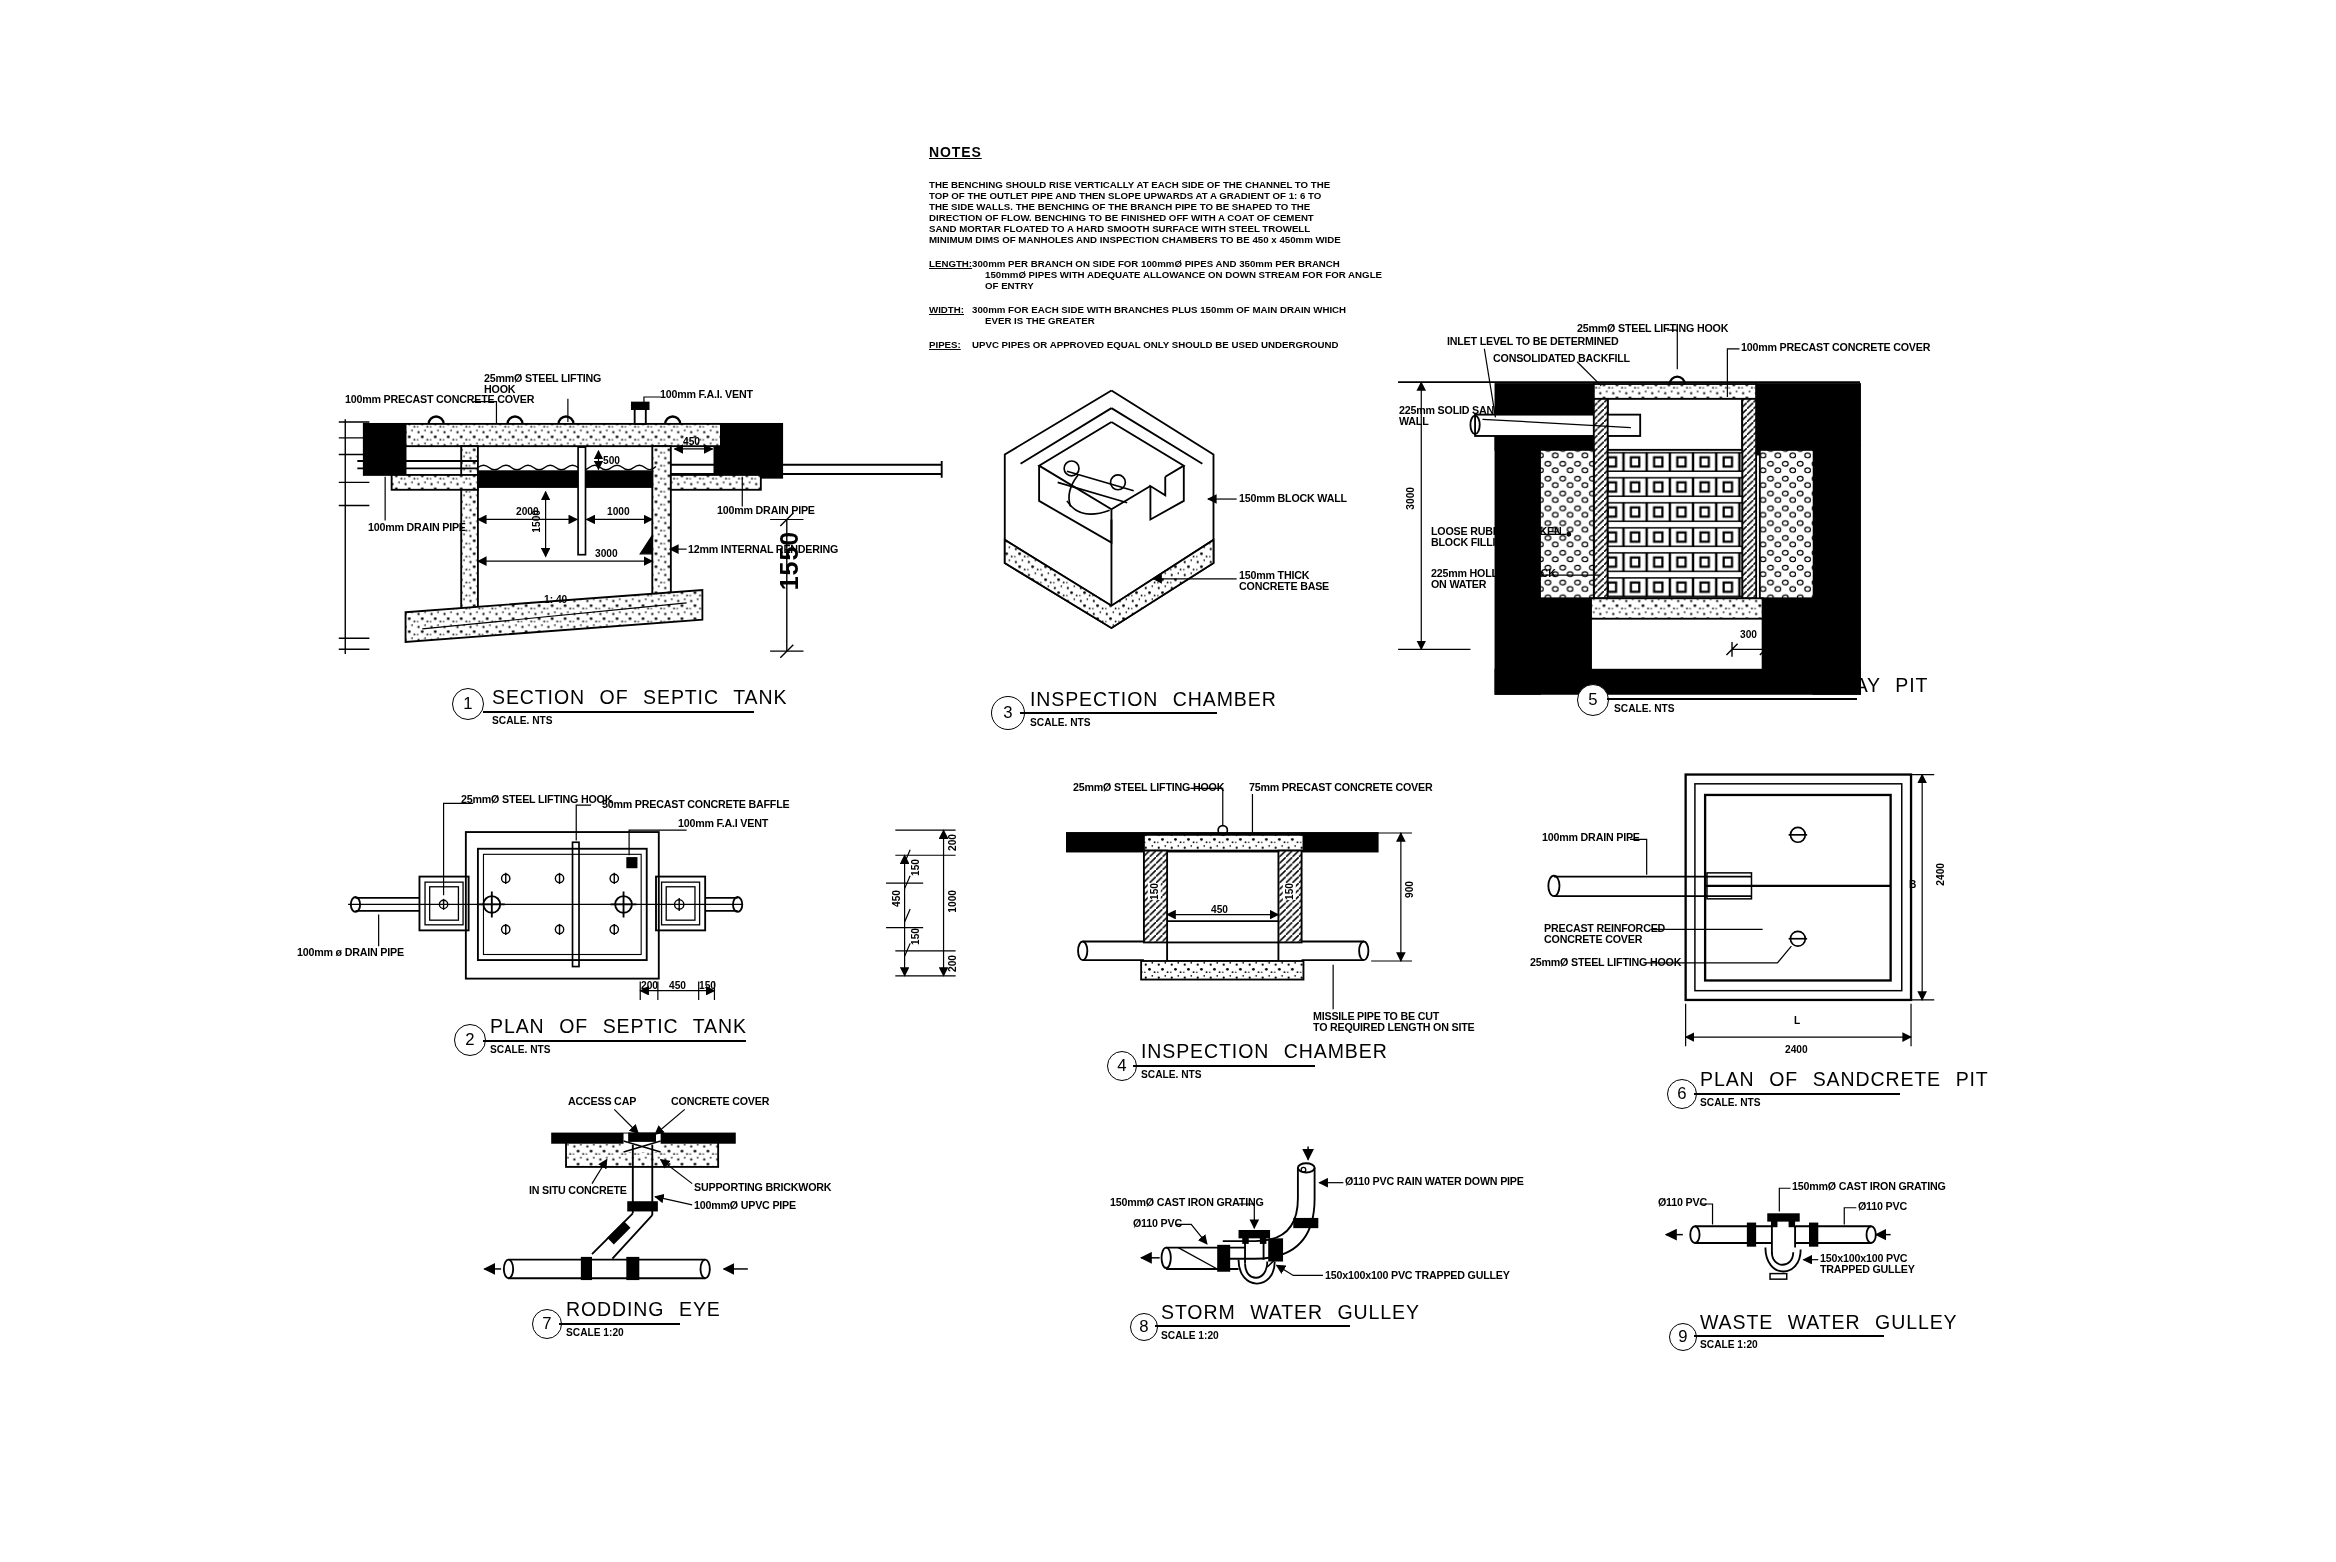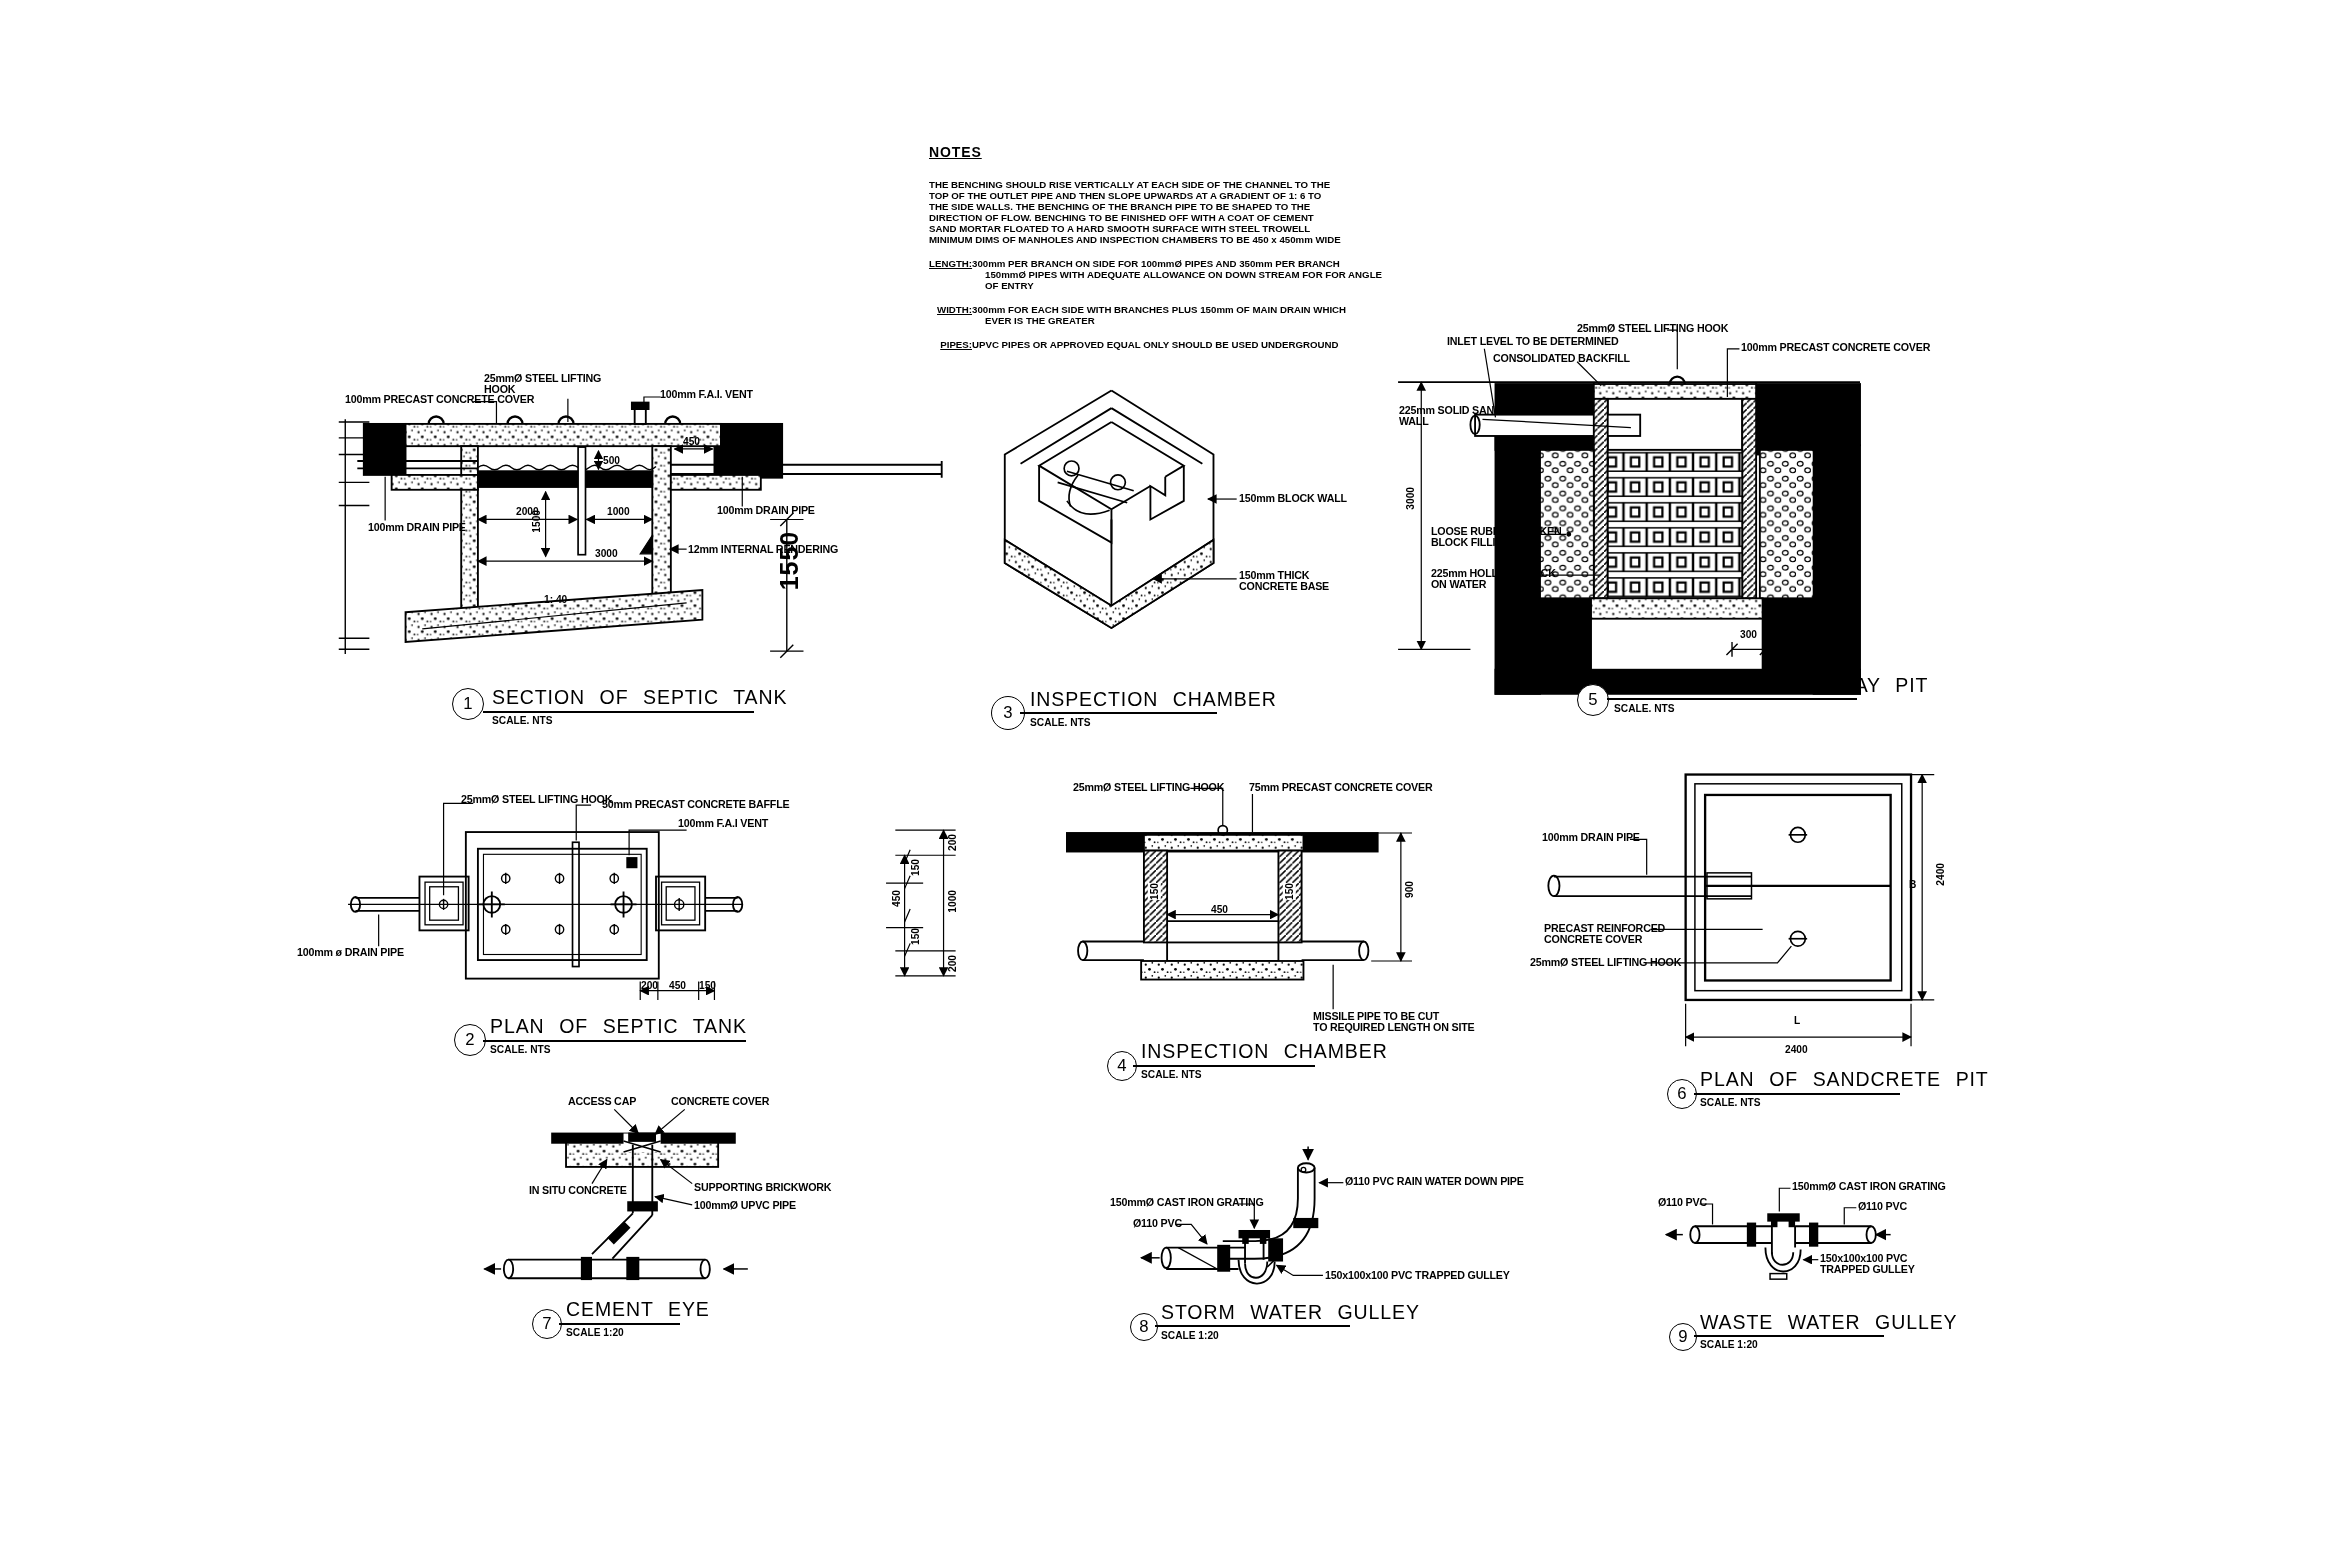--- a/index.html
+++ b/index.html
@@ -19,21 +19,21 @@
           font-size:16.7px;font-weight:400;}
   .dtitle{position:absolute;font-size:19.5px;font-weight:400;letter-spacing:0.9px;
           word-spacing:8.3px;white-space:nowrap;}
   .rule{position:absolute;height:1.9px;background:#000;}
   .dscale{position:absolute;font-size:10.2px;font-weight:700;white-space:nowrap;}
   
   .notes{position:absolute;left:929px;top:144px;width:399px;}
   .notes h1{font-size:14px;margin:0 0 19px 0;text-decoration:underline;letter-spacing:0.9px;}
   .notes .bl{font-size:9.7px;font-weight:700;line-height:11px;white-space:nowrap;}
   .nrow{display:flex;margin-top:13px;}
-  .term{font-size:9.7px;font-weight:700;text-decoration:underline;width:43px;flex:none;text-align:right;}
+  .term{font-size:9.7px;font-weight:700;text-decoration:underline;width:43px;flex:none;}
   .defs{font-size:9.7px;font-weight:700;line-height:11px;white-space:nowrap;}
 </style>
 </head>
 <body>
 
 <div id="sheet">
 
 <svg class="linework" width="2337" height="1563" viewBox="0 0 2519 1685">
   <defs>
     <marker id="ar" viewBox="0 0 10 10" refX="9" refY="5" markerWidth="8" markerHeight="8" orient="auto-start-reverse">
@@ -545,21 +545,21 @@
   <div class="dscale" style="left:1700px;top:1097px">SCALE.  NTS</div>
 </div>
 
 <div class="lbl" style="left:568px;top:1096px">ACCESS CAP</div>
 <div class="lbl" style="left:671px;top:1096px">CONCRETE COVER</div>
 <div class="lbl" style="left:529px;top:1185px">IN SITU CONCRETE</div>
 <div class="lbl" style="left:694px;top:1182px">SUPPORTING BRICKWORK</div>
 <div class="lbl" style="left:694px;top:1200px">100mmØ UPVC PIPE</div>
 <div class="title-block">
   <div class="bubble" style="left:532px;top:1309px;width:28px;height:28px">7</div>
-  <div class="dtitle" style="left:566px;top:1298px">CEMENT EYE</div>
+  <div class="dtitle" style="left:566px;top:1298px">RODDING EYE</div>
   <div class="rule" style="left:559px;top:1323px;width:121px"></div>
   <div class="dscale" style="left:566px;top:1327px">SCALE 1:20</div>
 </div>
 
 <div class="lbl" style="left:1345px;top:1176px">Ø110 PVC RAIN WATER DOWN PIPE</div>
 <div class="lbl" style="left:1110px;top:1197px">150mmØ CAST IRON GRATING</div>
 <div class="lbl" style="left:1133px;top:1218px">Ø110 PVC</div>
 <div class="lbl" style="left:1325px;top:1270px">150x100x100 PVC TRAPPED GULLEY</div>
 <div class="title-block">
   <div class="bubble" style="left:1130px;top:1313px;width:26px;height:26px">8</div>

